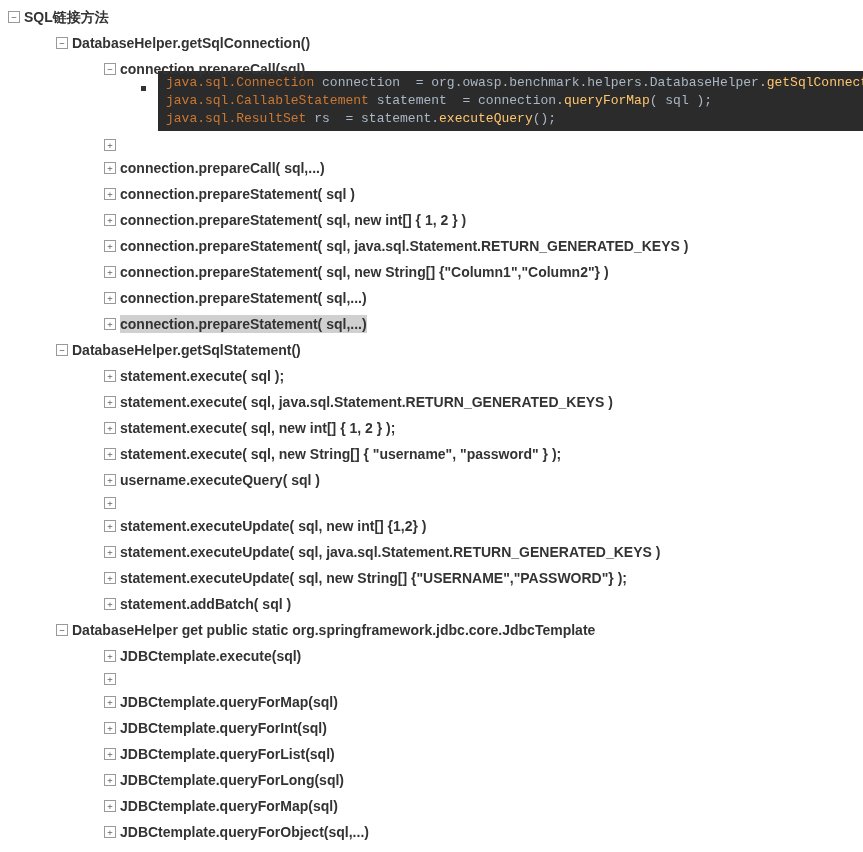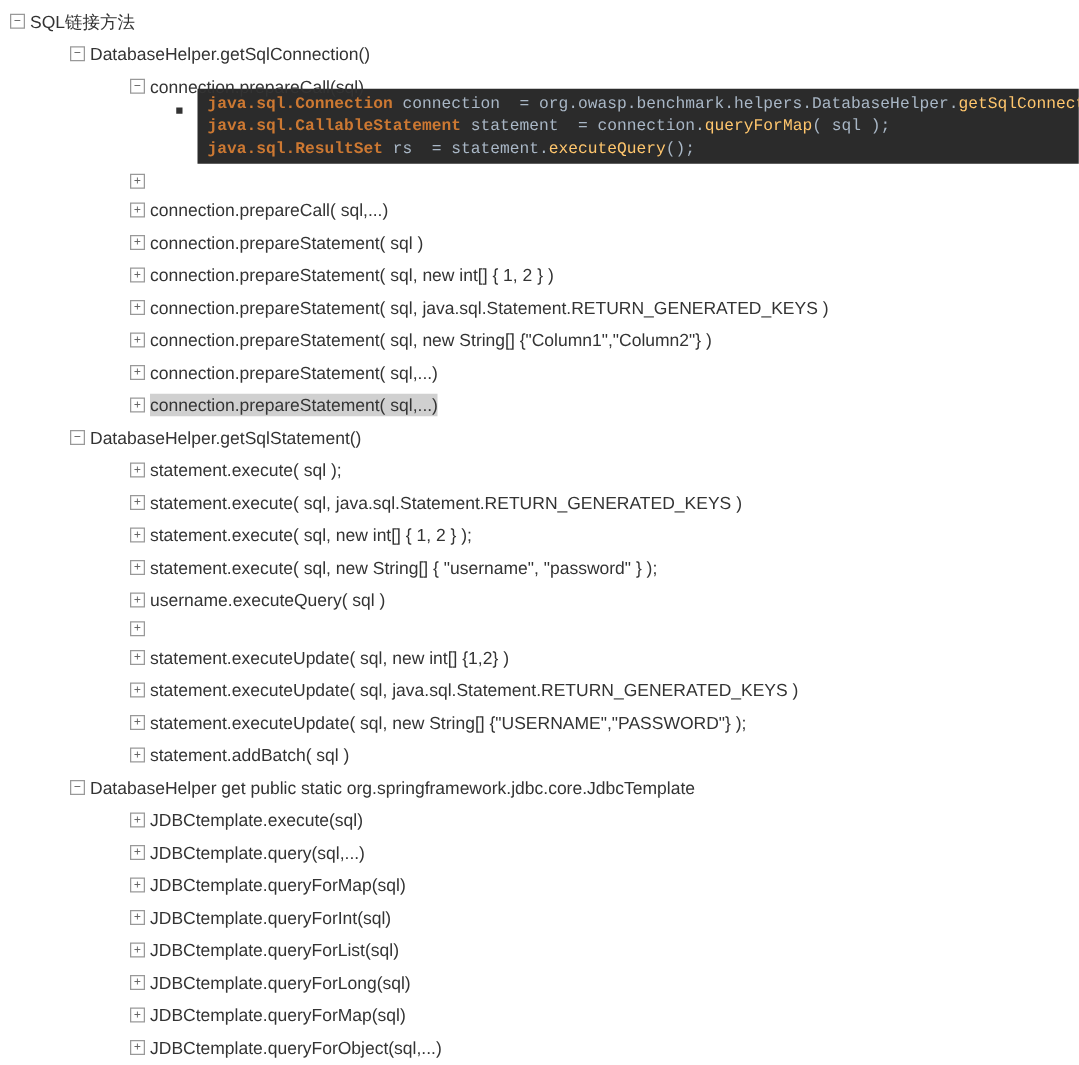--- a/index.html
+++ b/index.html
@@ -38,38 +38,39 @@
   .bullet {
     width: 5px;
     height: 5px;
     background: #333;
     margin-right: 8px;
     margin-left: 3px;
     flex-shrink: 0;
   }
   .label {
     white-space: nowrap;
+    font-weight: bold;
   }
   .selected .label {
     background: #d0d0d0;
   }
   .code-block {
     margin: 2px 0 4px 150px;
     background: #2b2b2b;
     color: #a9b7c6;
     font-family: Consolas, "Courier New", monospace;
     font-size: 13px;
     padding: 3px 8px 3px 8px;
     line-height: 18px;
     width: 710px;
     box-sizing: border-box;
     white-space: pre;
     overflow: hidden;
   }
-  .k-type { color: #cc7832; font-weight: bold; text-align: right; }
+  .k-type { color: #cc7832; font-weight: normal; text-align: right; }
   .k-method { color: #ffc66d; }
   
   .lv0 { padding-left: 0px; }
   .lv1 { padding-left: 48px; }
   .lv2 { padding-left: 96px; }
   .lv3b { padding-left: 130px; }  
 </style>
 </head>
 <body>
 
@@ -178,21 +179,20 @@
   <span class="toggle">−</span>
   <span class="label">DatabaseHelper get public static org.springframework.jdbc.core.JdbcTemplate</span>
 </div>
 <div id="s3-items">
     <div class="tree-row lv2">
       <span class="toggle">+</span>
       <span class="label">JDBCtemplate.execute(sql)</span>
     </div>
     <div class="tree-row lv2">
       <span class="toggle">+</span>
-      <span class="label">JDBCtemplate.query(sql,...)</span>
     </div>
     <div class="tree-row lv2">
       <span class="toggle">+</span>
       <span class="label">JDBCtemplate.queryForMap(sql)</span>
     </div>
     <div class="tree-row lv2">
       <span class="toggle">+</span>
       <span class="label">JDBCtemplate.queryForInt(sql)</span>
     </div>
     <div class="tree-row lv2">

